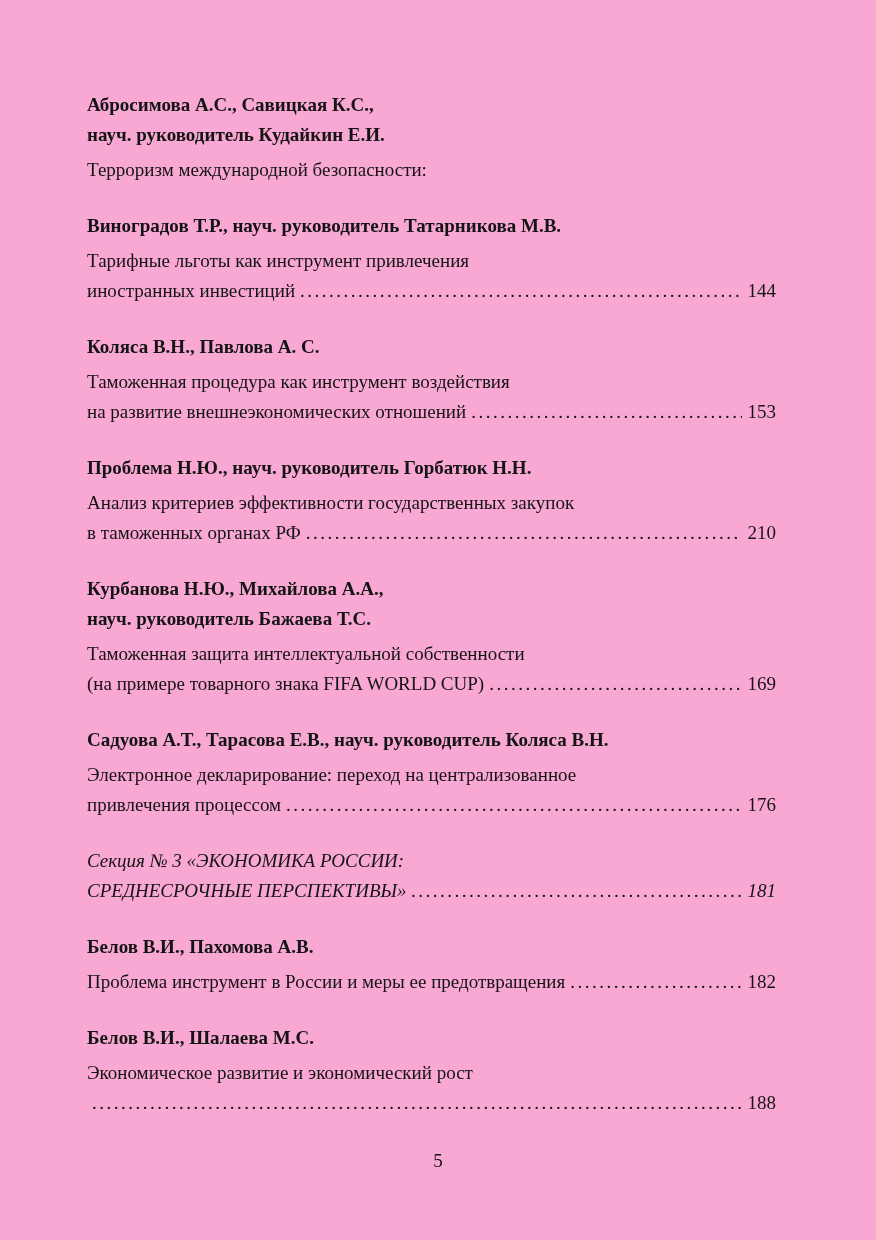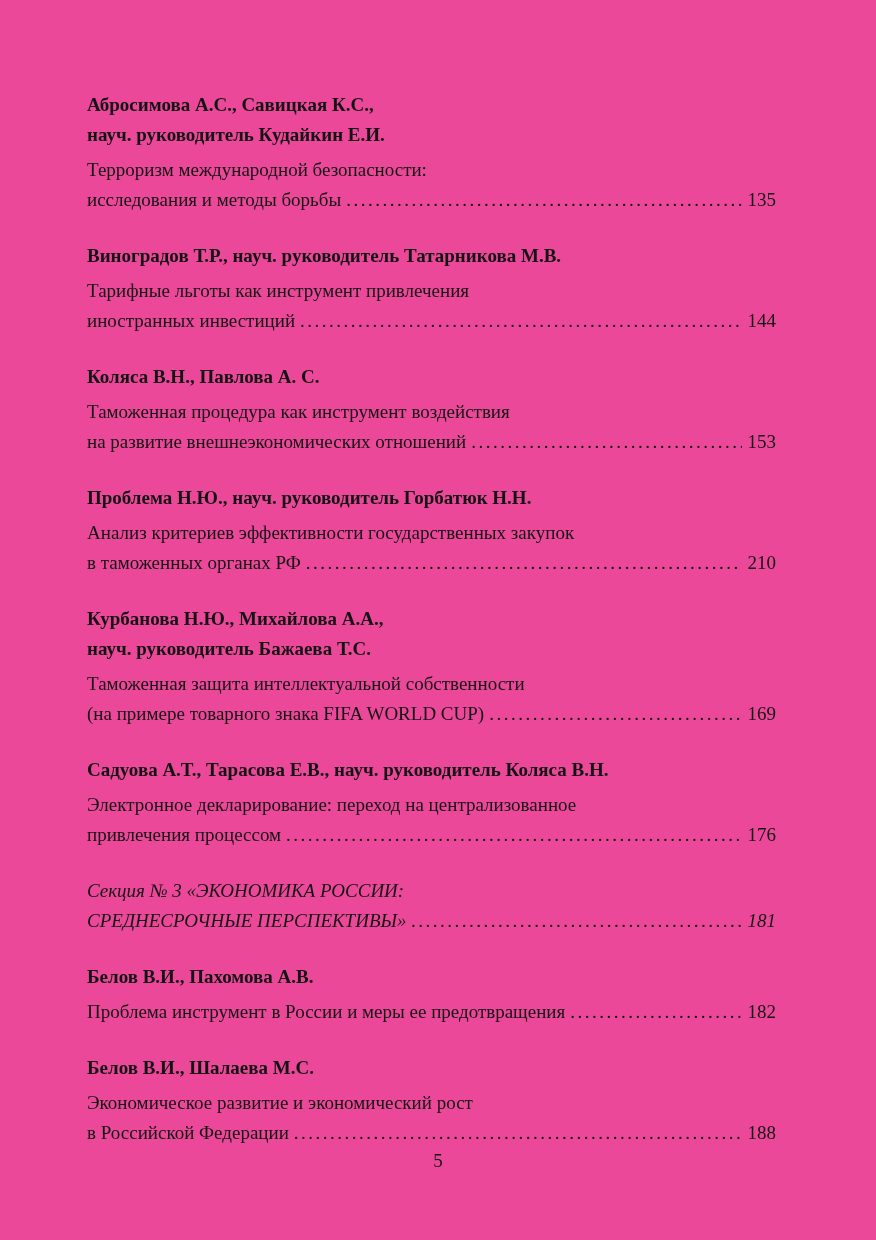--- a/index.html
+++ b/index.html
@@ -4,21 +4,21 @@
 <style>
   html, body {
     margin: 0;
     padding: 0;
     background: #ffffff;
   }
   .page {
     position: relative;
     width: 876px;
     height: 1240px;
-    background: #ec4899;
+    background: #f9a8d4;
     font-family: "Liberation Serif", "DejaVu Serif", serif;
     color: #141414;
     overflow: hidden;
   }
   .content {
     position: absolute;
     top: 90px;
     left: 87px;
     right: 100px;
   }
@@ -81,25 +81,20 @@
 </style>
 </head>
 <body>
 
 <div class="page">
   <div class="content">
       <div class="entry">
         <div class="authors">Абросимова А.С., Савицкая К.С.,</div>
         <div class="authors">науч. руководитель Кудайкин Е.И.</div>
         <div class="title-line">Терроризм международной безопасности:</div>
-        <div class="leader-line">
-          <span class="leader-text">исследования и методы борьбы</span>
-          <span class="dots"></span>
-          <span class="page-num">135</span>
-        </div>
       </div>
       <div class="entry">
         <div class="authors">Виноградов Т.Р., науч. руководитель Татарникова М.В.</div>
         <div class="title-line">Тарифные льготы как инструмент привлечения</div>
         <div class="leader-line">
           <span class="leader-text">иностранных инвестиций</span>
           <span class="dots"></span>
           <span class="page-num">144</span>
         </div>
       </div>
@@ -153,20 +148,19 @@
         <div class="leader-line">
           <span class="leader-text">Проблема инструмент в России и меры ее предотвращения</span>
           <span class="dots"></span>
           <span class="page-num">182</span>
         </div>
       </div>
       <div class="entry">
         <div class="authors">Белов В.И., Шалаева М.С.</div>
         <div class="title-line">Экономическое развитие и экономический рост</div>
         <div class="leader-line">
-          <span class="leader-text">в Российской Федерации</span>
           <span class="dots"></span>
           <span class="page-num">188</span>
         </div>
       </div>
     </div>
   <div class="footer">5</div>
 </div>
 
 </body></html>

